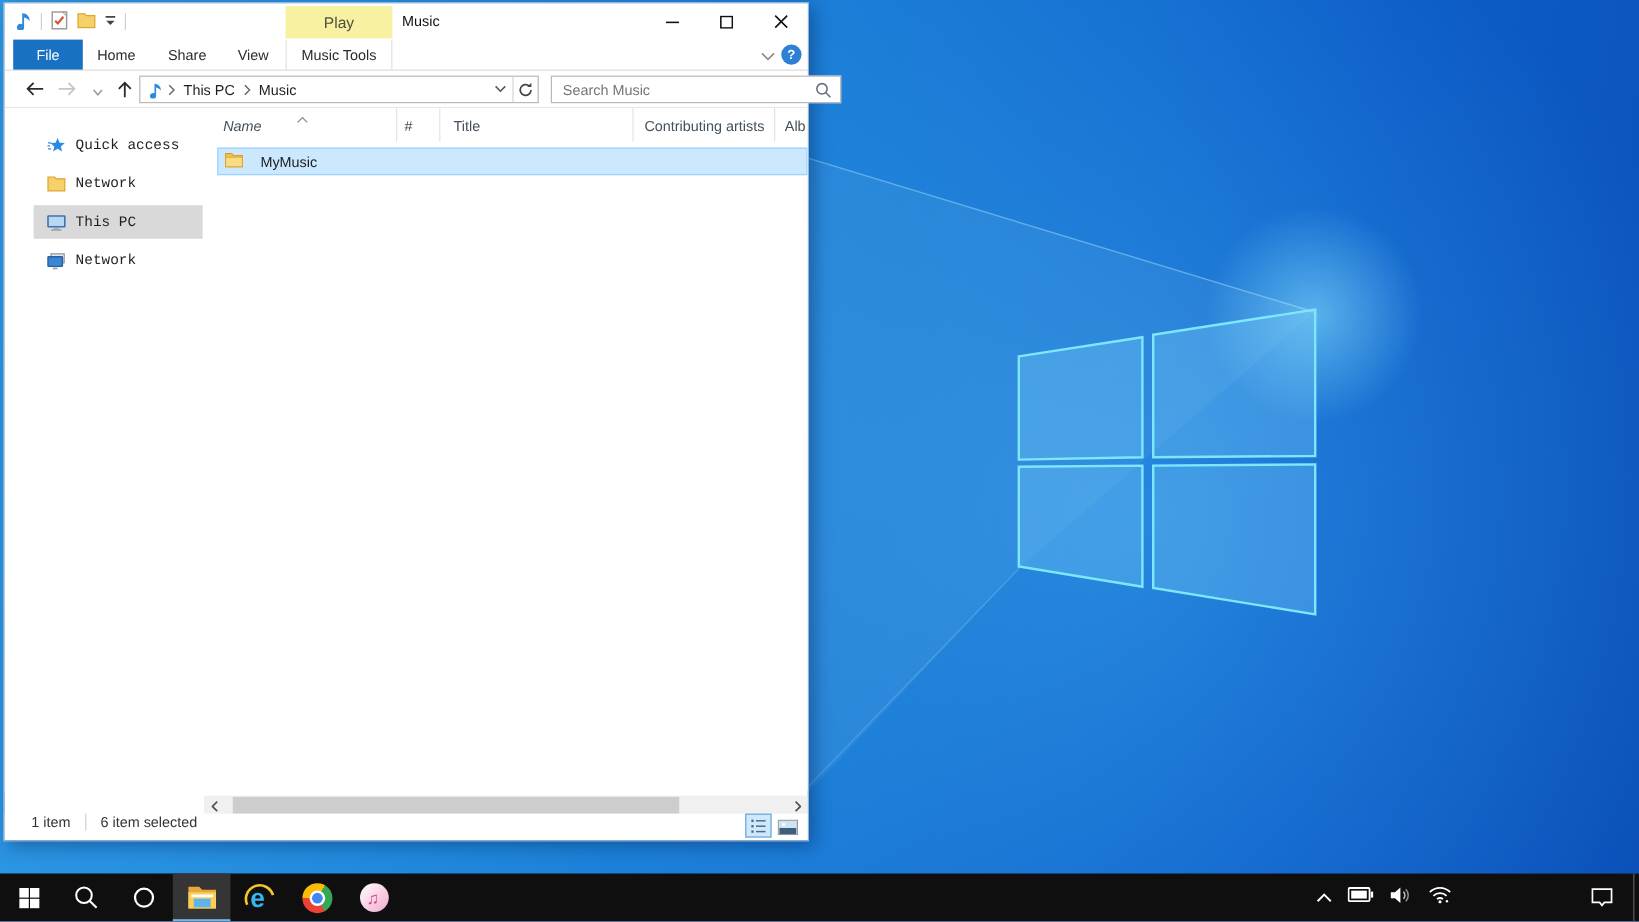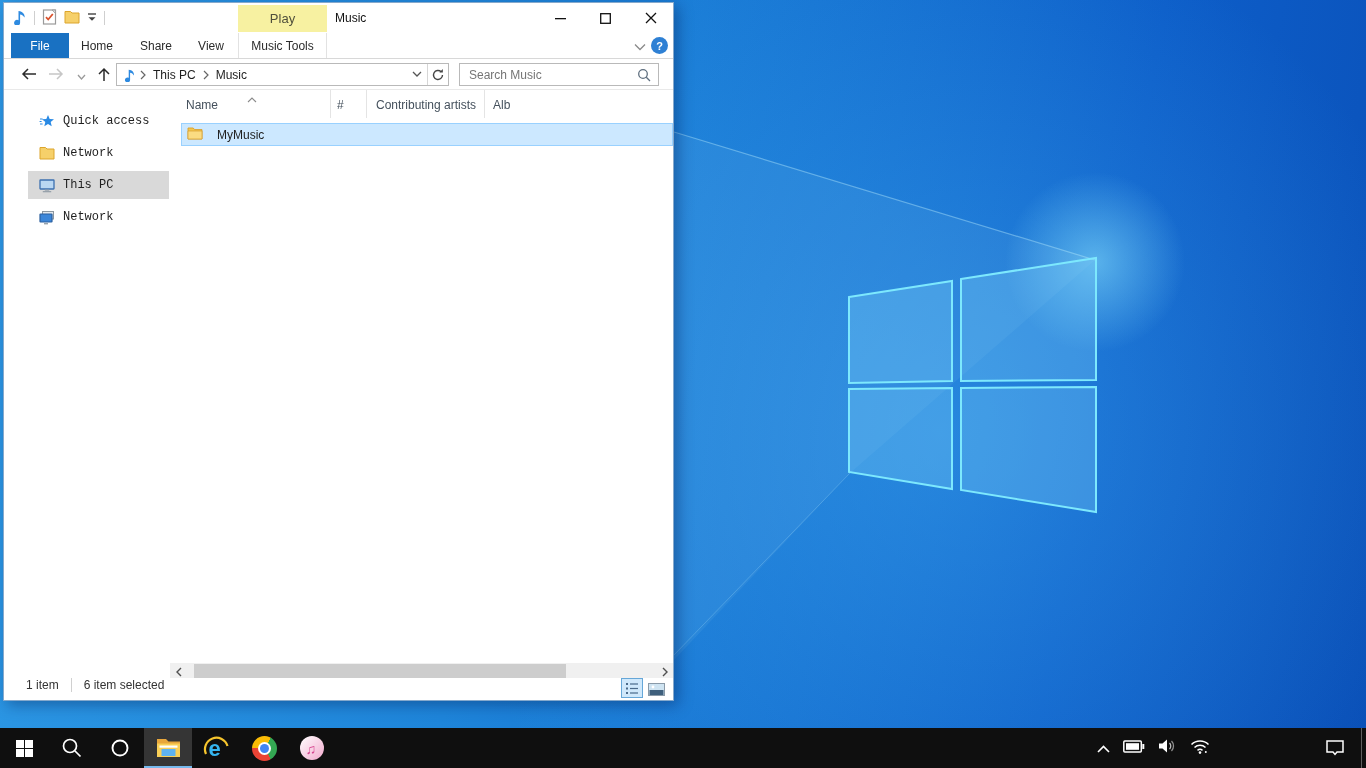--- a/index.html
+++ b/index.html
@@ -52,35 +52,35 @@
   .addressrow { position:absolute; left:0; top:56px; right:0; height:31px; background:#fff; border-bottom:1px solid #e9e9e9; }
   .nav-ico { position:absolute; top:8px; }
   .crumbbox { position:absolute; left:112px; top:4px; width:333px; height:23px;
     border:1px solid #b9b9b9; display:flex; align-items:center; background:#fff; }
   .crumbbox .crumb { padding:0 3px; color:#1e1e1e; }
   .crumbbox .csep { margin:0 4px; display:flex; }
   .crumb-note { margin-left:7px; display:flex; }
   .crumb-right { margin-left:auto; display:flex; align-items:center; height:100%; }
   .crumb-right .divider { width:1px; height:100%; background:#d6d6d6; margin:0 0; }
   .crumb-right .cr-btn { width:20px; height:100%; display:flex; align-items:center; justify-content:center; }
-  .searchbox { position:absolute; left:455px; top:4px; width:200px; height:23px;
+  .searchbox { position:absolute; left:455px; top:4px; width:242px; height:23px;
     border:1px solid #b9b9b9; display:flex; align-items:center; background:#fff; }
   .searchbox input { border:0; outline:0; flex:1; font:12px "Liberation Sans",sans-serif; color:#666; padding-left:9px; background:transparent; }
   .searchbox .mag { margin-right:7px; display:flex; }
 
   
   .sidebar { position:absolute; left:0; top:87px; bottom:40px; width:165px; background:#fff; padding-top:17px;font-family:Liberation Mono, monospace; }
   .side-item { height:28px; margin:0 0 4px 24px; display:flex; align-items:center; padding-left:11px; gap:8px; color:#1e1e1e; }
   .side-item.sel { background:#d9d9d9; }
   .side-item .ic { width:16px; display:flex; justify-content:center; }
 
   .content { position:absolute; left:165px; top:87px; right:0; bottom:41px; background:#fff; overflow:hidden; }
   .cols { display:flex; height:28px; color:#44505c; position:relative; }
   .col { padding-top:8px; border-right:1px solid #e4e4e4; overflow:hidden; white-space:nowrap; position:relative; }
-  .c-name { width:162px; padding-left:17px; }
+  .c-name { width:162px; padding-left:17px;font-style:italic; }
   .c-num  { width:36px;  padding-left:6px; }
   .c-title{ width:161px; padding-left:11px; }
   .c-cart { width:118px; padding-left:9px; }
   .c-alb  { flex:1; padding-left:8px; border-right:none; }
   .sortcaret { position:absolute; top:2px; left:78px; }
   .row { height:23px; margin:5px 0 0 12px; display:flex; align-items:center; gap:14px; padding-left:5px; }
   .row.selected { background:#cce8ff; border:1px solid #99d1ff; }
 
   
   .hscroll { position:absolute; left:166px; right:0; top:660px; height:17px; background:#f0f0f0; }
@@ -308,20 +308,23 @@
         <div class="col c-name">
           <span class="sortcaret">
             <svg width="10" height="6" viewBox="0 0 10 6">
                 <path d="M1 5l4-4 4 4" fill="none" stroke="#8a8a8a" stroke-width="1.1"></path>
               </svg>
           </span>
           <span>Name</span>
         </div>
         <div class="col c-num">
           <span>#</span>
+        </div>
+        <div class="col c-title">
+          <span>Title</span>
         </div>
         <div class="col c-cart">
           <span>Contributing artists</span>
         </div>
         <div class="col c-alb">
           <span>Alb</span>
         </div>
       </div>
 
       <div class="row selected">

